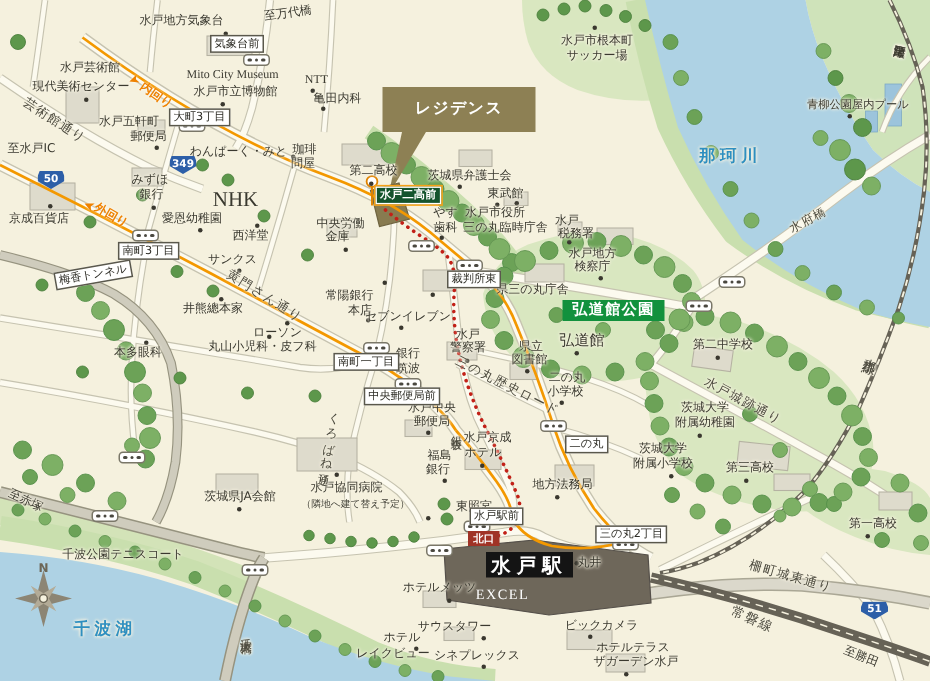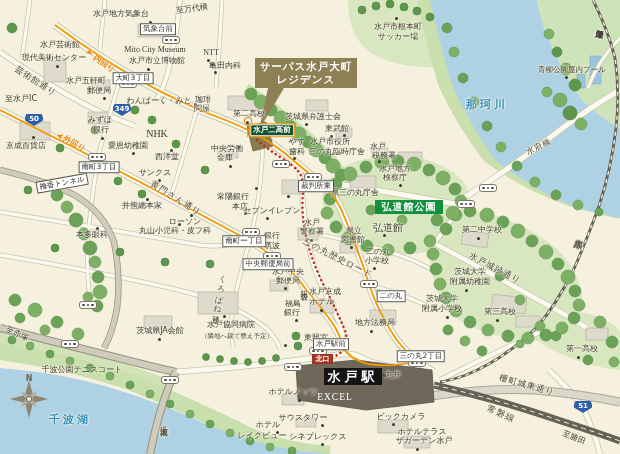--- a/index.html
+++ b/index.html
@@ -366,21 +366,20 @@
     </g>
 
     <g>
       <line x1="248" y1="124" x2="248" y2="137" stroke="#e08300" stroke-width="1.3"></line>
       <circle cx="248" cy="121" r="3.6" fill="#fff" stroke="#e08300" stroke-width="1.2"></circle>
       <circle cx="255" cy="131" r="2" fill="#f6a117"></circle>
     </g>
   </svg>
 
   <div class="prop-badge">
-    <div>サーパス水戸大町</div>
     <div>レジデンス</div>
   </div>
 
   <div class="kodokan-badge">弘道館公園</div>
   <div class="station-badge">水戸駅</div>
   <div class="kitaguchi-badge">北口</div>
 
   <svg class="compass" width="46" height="52" viewBox="0 0 46 52">
     <text x="23" y="9" font-size="8" fill="#6c6656" text-anchor="middle" font-weight="bold">N</text>
     <g transform="translate(0,6)">
@@ -411,21 +410,21 @@
       <div class="lbl" style="left: 202px; top: 109px; font-size: 8px; transform: translate(-50%, -50%);">問屋</div>
       <div class="lbl" style="left: 249px; top: 114px; font-size: 8px; transform: translate(-50%, -50%);">第二高校</div>
       <div class="lbl" style="left: 398px; top: 27px; font-size: 8px; transform: translate(-50%, -50%);">水戸市根本町</div>
       <div class="lbl" style="left: 398px; top: 37px; font-size: 8px; transform: translate(-50%, -50%);">サッカー場</div>
       <div class="lbl v" style="left: 601px; top: 24px; font-size: 8px; transform: translate(-50%, -50%) rotate(12deg);">至常陸津田</div>
       <div class="lbl" style="left: 572px; top: 70px; font-size: 7.5px; transform: translate(-50%, -50%);">青柳公園屋内プール</div>
       <div class="lbl blue" style="left: 487px; top: 104px; font-size: 11px; transform: translate(-50%, -50%);">那珂川</div>
       <div class="lbl" style="left: 100px; top: 120px; font-size: 8px; transform: translate(-50%, -50%);">みずほ</div>
       <div class="lbl" style="left: 101px; top: 130px; font-size: 8px; transform: translate(-50%, -50%);">銀行</div>
       <div class="lbl" style="left: 26px; top: 146px; font-size: 8px; transform: translate(-50%, -50%);">京成百貨店</div>
-      <div class="lbl en" style="left: 157px; top: 134px; font-size: 10px; transform: translate(-50%, -50%);">NHK</div>
+      <div class="lbl en" style="left: 157px; top: 134px; font-size: 14px; transform: translate(-50%, -50%);">NHK</div>
       <div class="lbl" style="left: 167px; top: 157px; font-size: 8px; transform: translate(-50%, -50%);">西洋堂</div>
       <div class="lbl" style="left: 227px; top: 149px; font-size: 8px; transform: translate(-50%, -50%);">中央労働</div>
       <div class="lbl" style="left: 225px; top: 158px; font-size: 8px; transform: translate(-50%, -50%);">金庫</div>
       <div class="lbl" style="left: 128px; top: 146px; font-size: 8px; transform: translate(-50%, -50%);">愛恩幼稚園</div>
       <div class="lbl orange" style="left: 74px; top: 144px; font-size: 8px; transform: translate(-50%, -50%) rotate(30deg);">外回り</div>
       <div class="lbl orange" style="left: 60px; top: 136px; font-size: 9px; transform: translate(-50%, -50%) rotate(205deg);">➤</div>
       <div class="lbl" style="left: 313px; top: 117px; font-size: 8px; transform: translate(-50%, -50%);">茨城県弁護士会</div>
       <div class="lbl" style="left: 337px; top: 129px; font-size: 8px; transform: translate(-50%, -50%);">東武館</div>
       <div class="lbl" style="left: 330px; top: 142px; font-size: 8px; transform: translate(-50%, -50%);">水戸市役所</div>
       <div class="lbl" style="left: 337px; top: 152px; font-size: 8px; transform: translate(-50%, -50%);">三の丸臨時庁舎</div>

